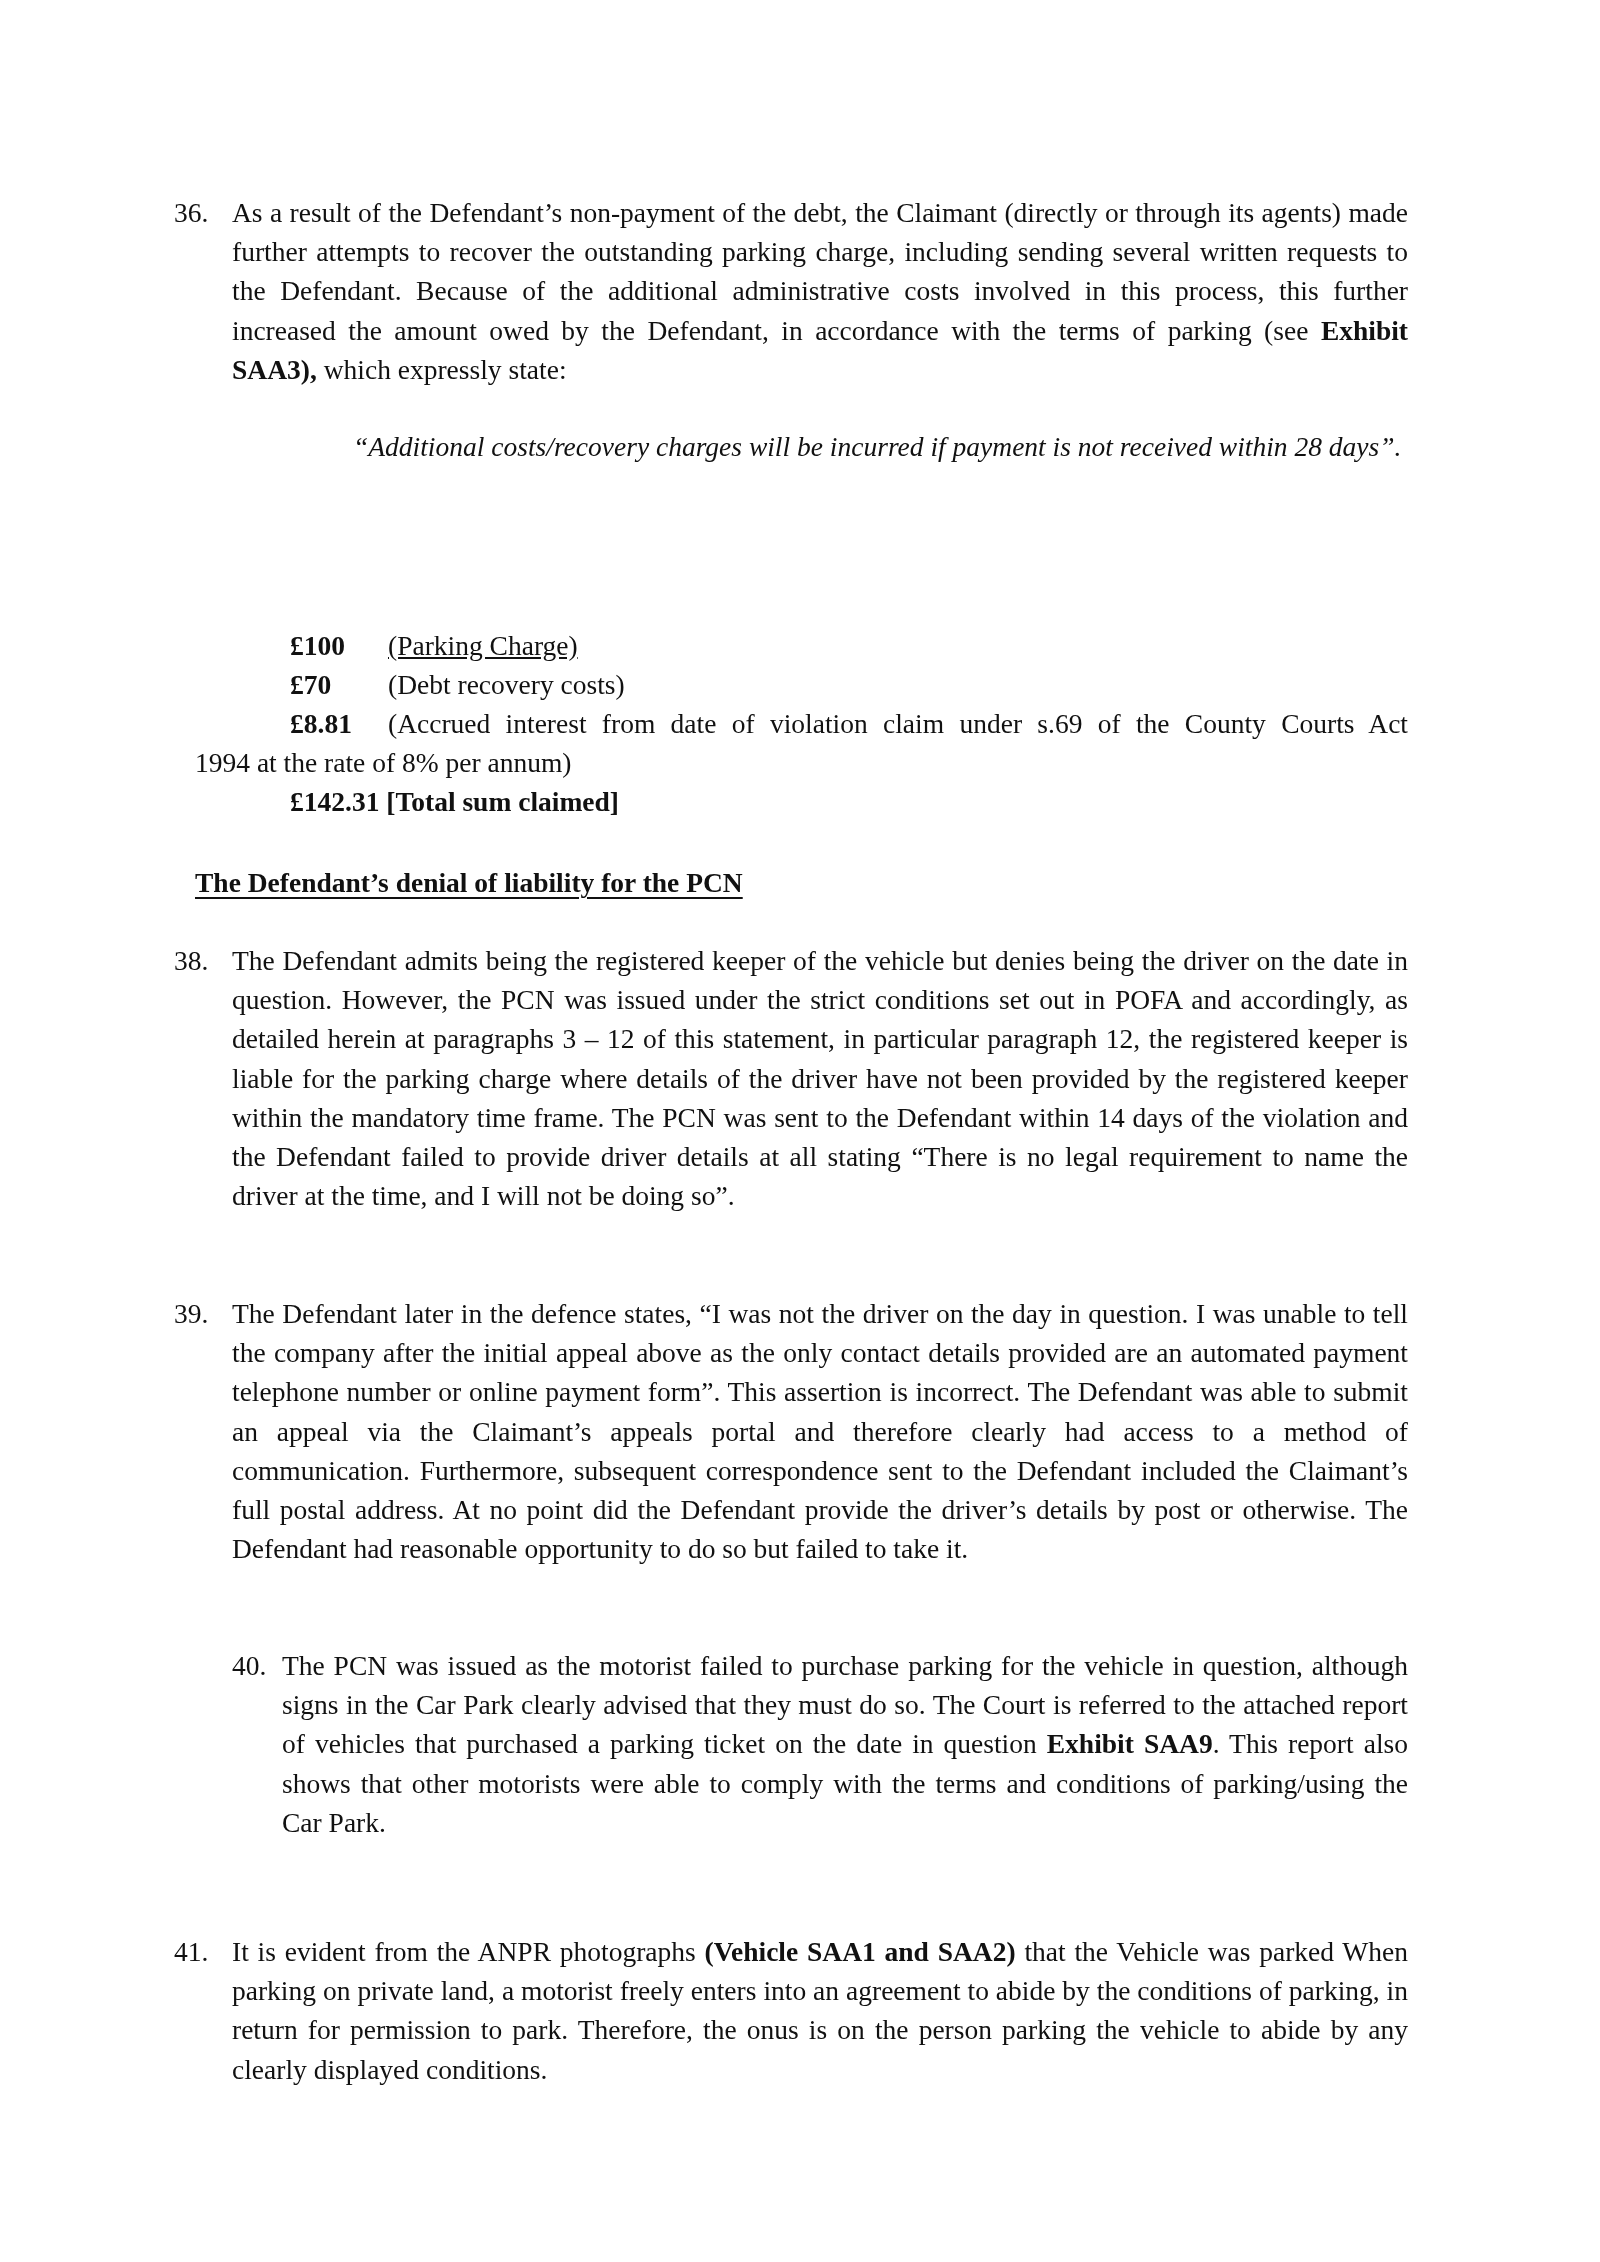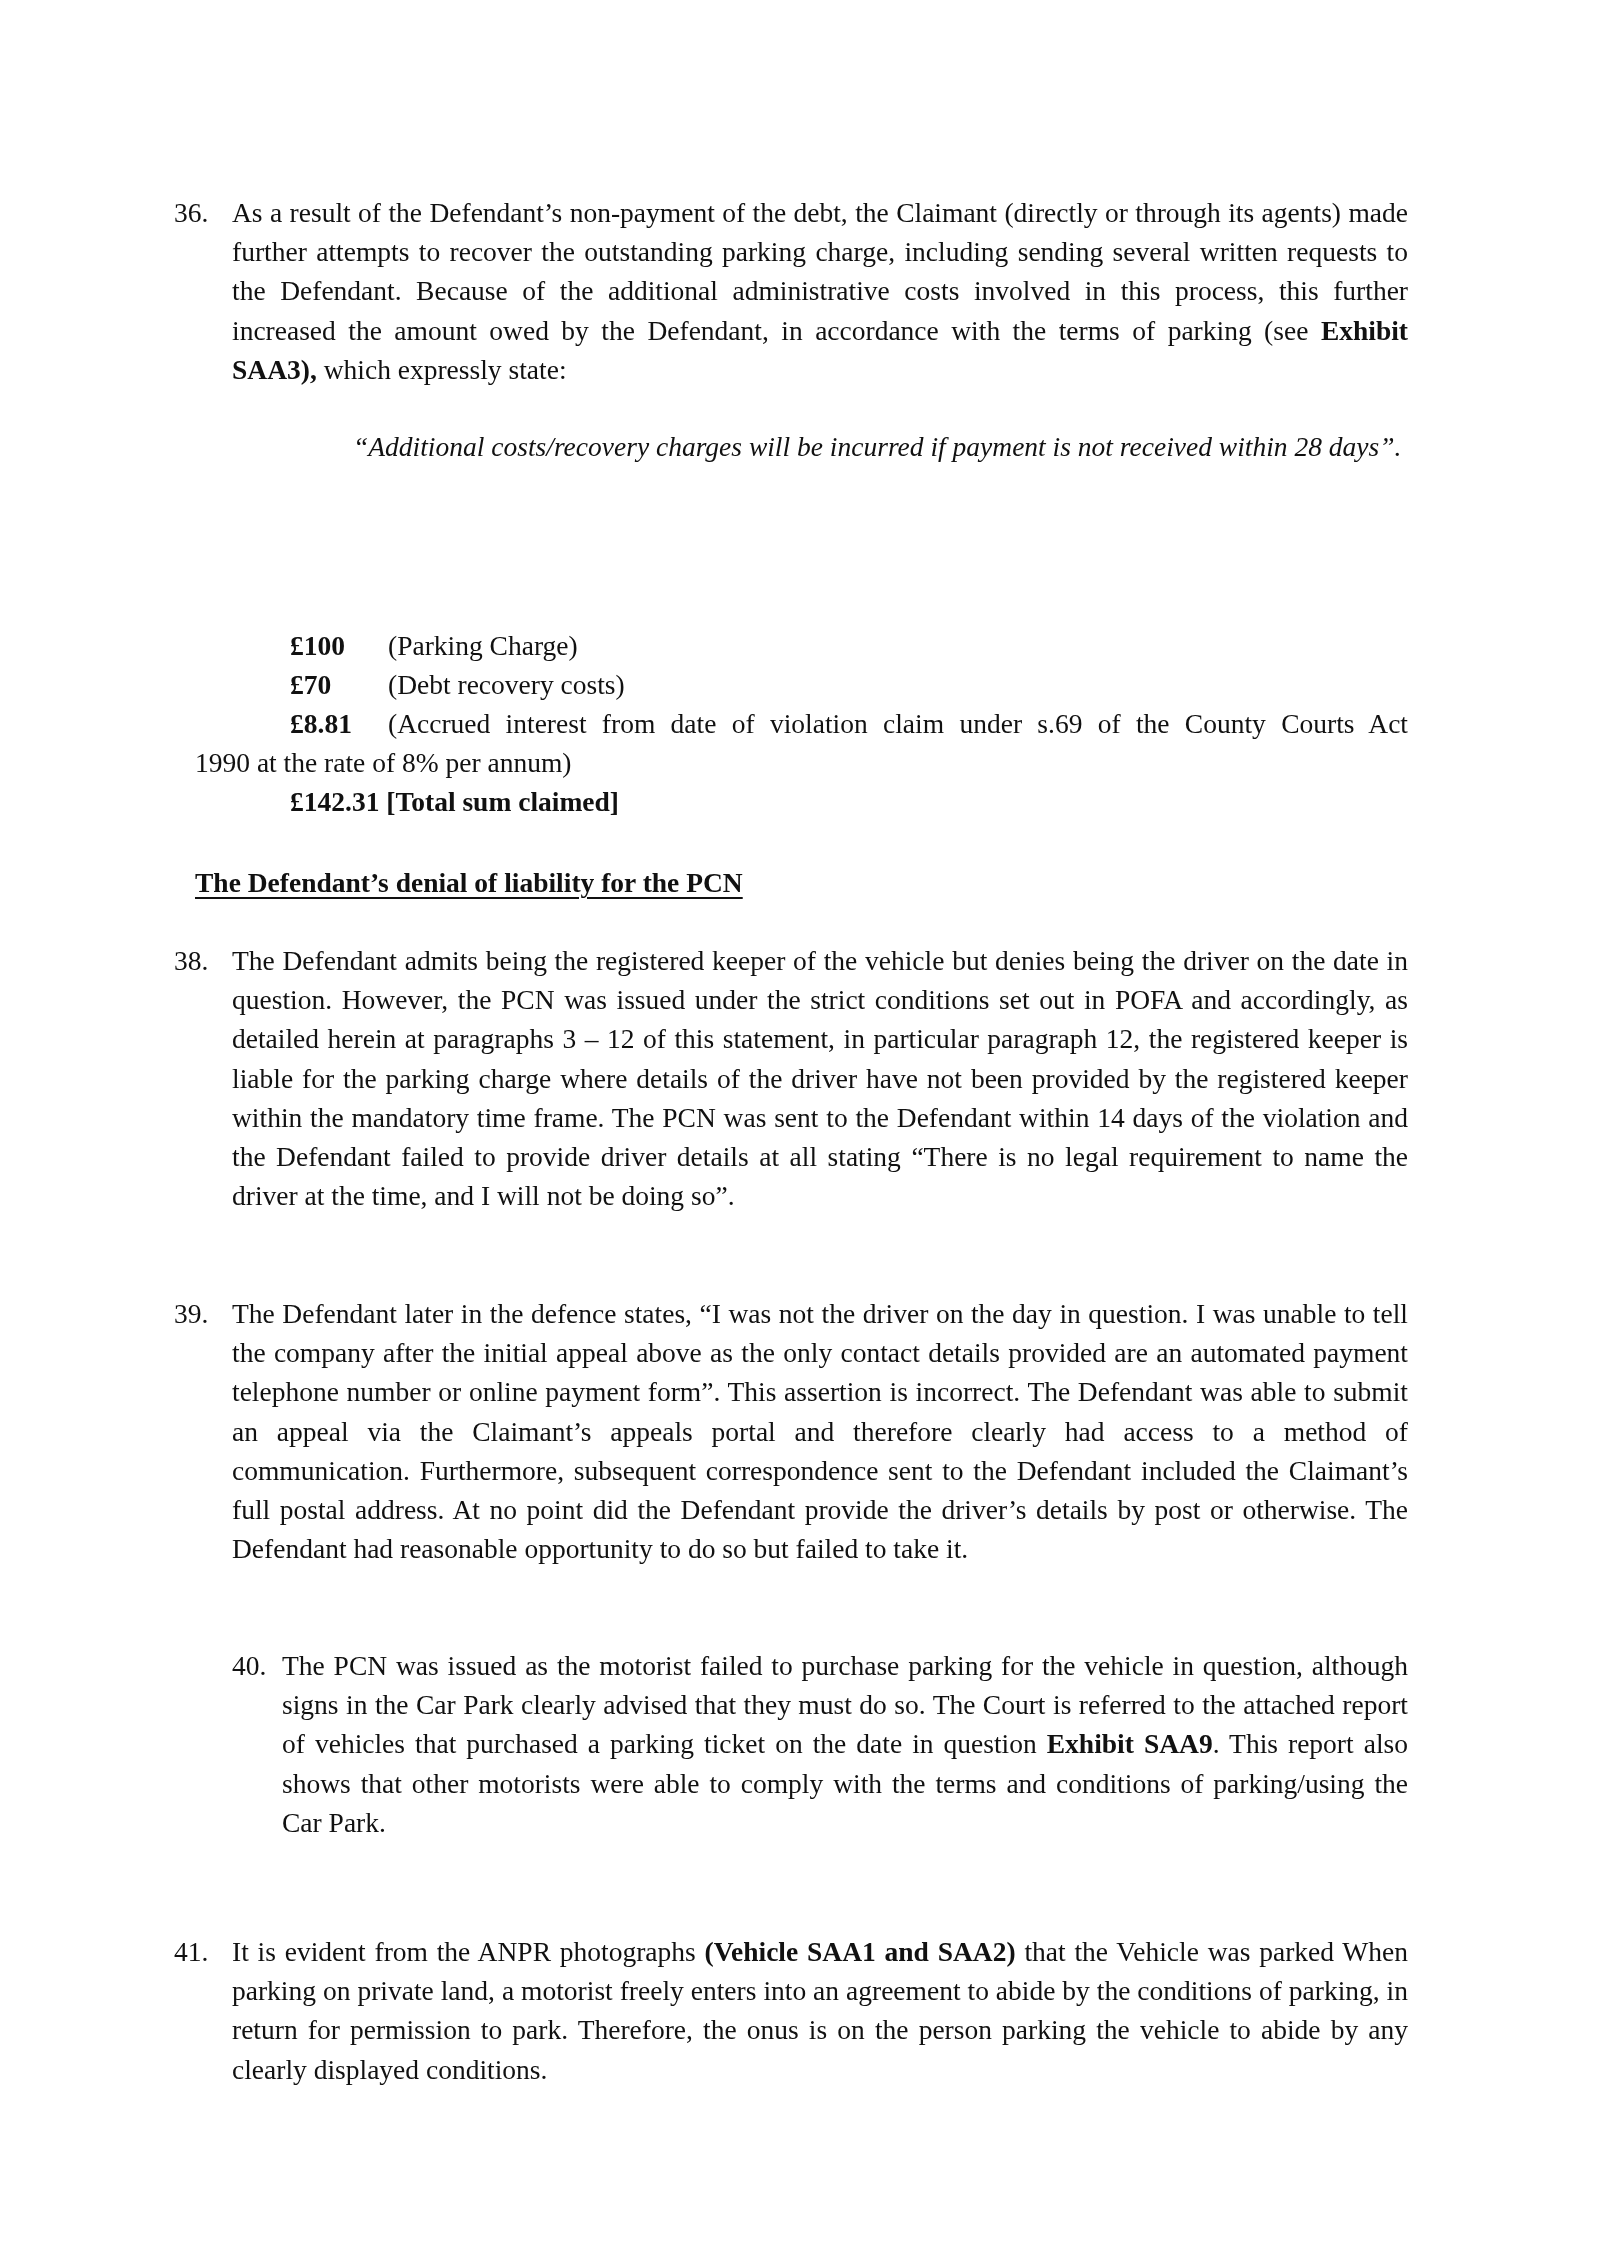--- a/index.html
+++ b/index.html
@@ -80,30 +80,30 @@
 <div class="page">
 
   <div class="para" style="top:193px;">
     <span class="num">36.</span>
     <span>As a result of the Defendant’s non-payment of the debt, the Claimant (directly or through its agents) made further attempts to recover the outstanding parking charge, including sending several written requests to the Defendant. Because of the additional administrative costs involved in this process, this further increased the amount owed by the Defendant, in accordance with the terms of parking (see </span><b>Exhibit SAA3),</b><span> which expressly state:</span>
   </div>
 
   <div class="quote" style="top:427px;">“Additional costs/recovery charges will be incurred if payment is not received within 28 days”.</div>
 
 
-  <div class="breakdown-row" style="top:626px;">
+  <div class="breakdown-row" style="top:626px;text-decoration:underline;">
     <span class="amt">£100</span><span>(Parking Charge)</span>
   </div>
   <div class="breakdown-row" style="top:665px;">
     <span class="amt">£70</span><span>(Debt recovery costs)</span>
   </div>
   <div class="breakdown-row" style="top:704px; width:1118px; text-align:justify; text-align-last:justify;">
     <span class="amt">£8.81</span><span>(Accrued interest from date of violation claim under s.69 of the County Courts Act</span>
   </div>
-  <div class="wrapline" style="top:743px;">1990 at the rate of 8% per annum)</div>
+  <div class="wrapline" style="top:743px;">1994 at the rate of 8% per annum)</div>
   <div class="breakdown-row bold" style="top:782px;">£142.31 [Total sum claimed]</div>
 
   <div class="heading">The Defendant’s denial of liability for the PCN</div>
 
   <div class="para" style="top:941px;">
     <span class="num">38.</span>
     <span>The Defendant admits being the registered keeper of the vehicle but denies being the driver on the date in question. However, the PCN was issued under the strict conditions set out in POFA and accordingly, as detailed herein at paragraphs 3 – 12 of this statement, in particular paragraph 12, the registered keeper is liable for the parking charge where details of the driver have not been provided by the registered keeper within the mandatory time frame. The PCN was sent to the Defendant within 14 days of the violation and the Defendant failed to provide driver details at all stating “There is no legal requirement to name the driver at the time, and I will not be doing so”.</span>
   </div>
 
   <div class="para" style="top:1294px;">

